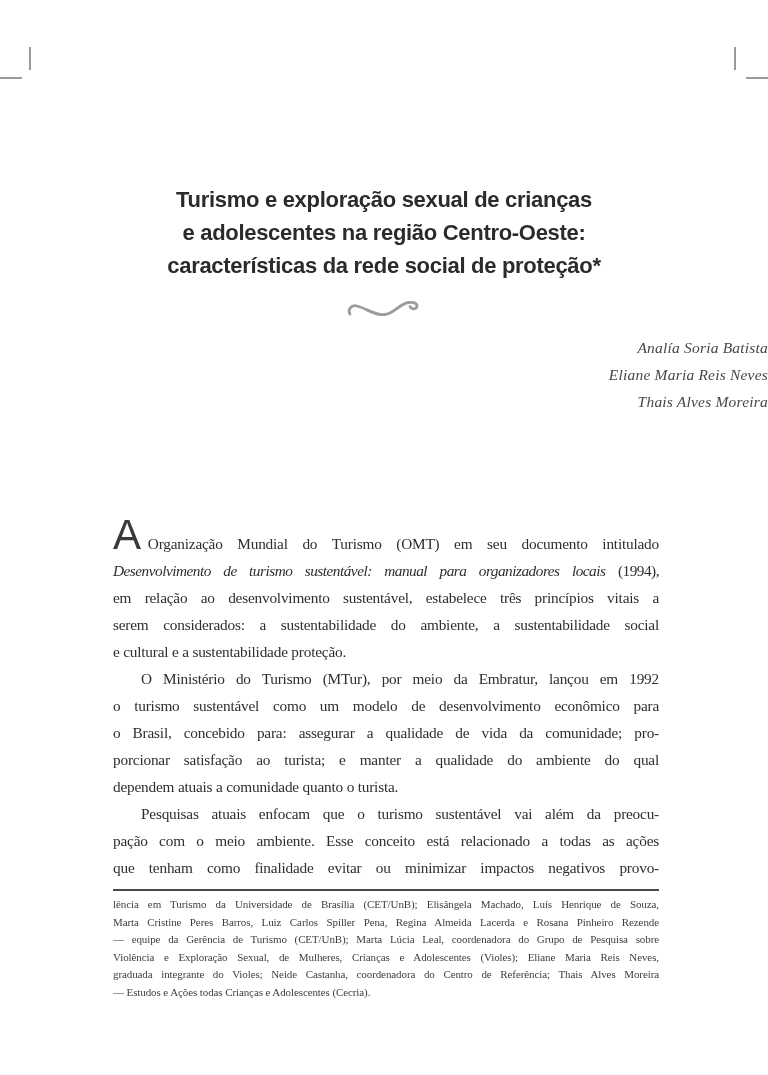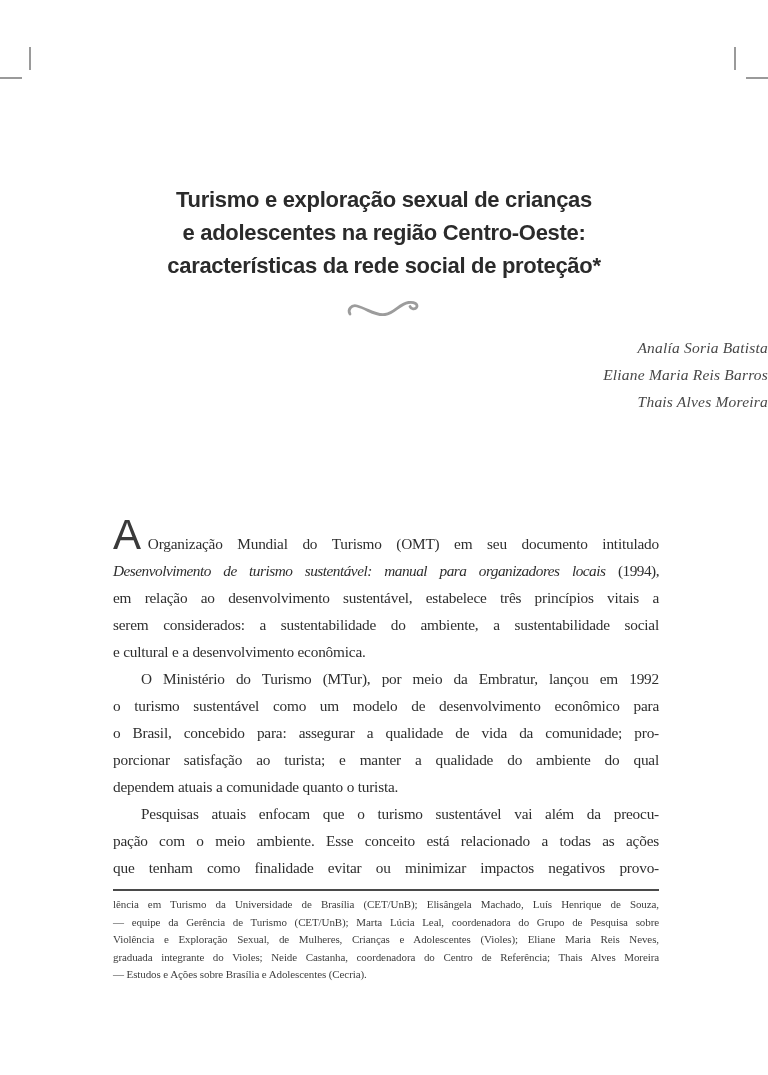--- a/index.html
+++ b/index.html
@@ -102,50 +102,51 @@
   </div>
 
   <div class="ornament">
     <svg width="80" height="28" viewBox="0 0 80 28">
       <path d="M6 21 C3.5 17 7 11.5 13 13 C24 16 31 23 41 21.5 C51 20 55 11 64.5 9.5 C70.5 8.6 74.5 11.5 72.5 14.5 C71 16.8 67 16.2 66 13.5" fill="none" stroke="#9c9c9c" stroke-width="2.8" stroke-linecap="round"></path>
     </svg>
   </div>
 
   <div class="authors">
     <div>Analía Soria Batista</div>
-    <div>Eliane Maria Reis Barros</div>
+    <div>Eliane Maria Reis Neves</div>
     <div>Thais Alves Moreira</div>
   </div>
 
   <div class="body-block">
 
     <div class="ln"><span class="dropcap">A</span><span>Organização Mundial do Turismo (OMT) em seu documento intitulado</span></div>
     <div class="ln tight"><span class="italic">Desenvolvimento de turismo sustentável: manual para organizadores locais</span> <span>(1994),</span></div>
     <div class="ln">em relação ao desenvolvimento sustentável, estabelece três princípios vitais a</div>
     <div class="ln">serem considerados: a sustentabilidade do ambiente, a sustentabilidade social</div>
-    <div class="ln-last">e cultural e a desenvolvimento econômica.</div>
+    <div class="ln-last">e cultural e a sustentabilidade proteção.</div>
 
     <div class="ln ind">O Ministério do Turismo (MTur), por meio da Embratur, lançou em 1992</div>
     <div class="ln">o turismo sustentável como um modelo de desenvolvimento econômico para</div>
     <div class="ln">o Brasil, concebido para: assegurar a qualidade de vida da comunidade; pro-</div>
     <div class="ln">porcionar satisfação ao turista; e manter a qualidade do ambiente do qual</div>
     <div class="ln-last">dependem atuais a comunidade quanto o turista.</div>
 
     <div class="ln ind">Pesquisas atuais enfocam que o turismo sustentável vai além da preocu-</div>
     <div class="ln">pação com o meio ambiente. Esse conceito está relacionado a todas as ações</div>
     <div class="ln">que tenham como finalidade evitar ou minimizar impactos negativos provo-</div>
   </div>
 
   <div class="footnote-rule"></div>
   <div class="footnote">
     <div class="ln">lência em Turismo da Universidade de Brasília (CET/UnB); Elisângela Machado, Luís Henrique de Souza,</div>
+    <div class="ln">Marta Cristine Peres Barros, Luiz Carlos Spiller Pena, Regina Almeida Lacerda e Rosana Pinheiro Rezende</div>
     <div class="ln">— equipe da Gerência de Turismo (CET/UnB); Marta Lúcia Leal, coordenadora do Grupo de Pesquisa sobre</div>
     <div class="ln">Violência e Exploração Sexual, de Mulheres, Crianças e Adolescentes (Violes); Eliane Maria Reis Neves,</div>
     <div class="ln">graduada integrante do Violes; Neide Castanha, coordenadora do Centro de Referência; Thais Alves Moreira</div>
-    <div class="ln-last">— Estudos e Ações sobre Brasília e Adolescentes (Cecria).</div>
+    <div class="ln-last">— Estudos e Ações todas Crianças e Adolescentes (Cecria).</div>
   </div>
 
   <div class="footer">
     <div class="footer-left">
       <span>Explor. sexual 4a prova.indd</span><span class="pgnum">201</span>
     </div>
     <div class="footer-right">
       <span>5/1/2009</span><span class="time">11:12:24</span>
     </div>
   </div>

